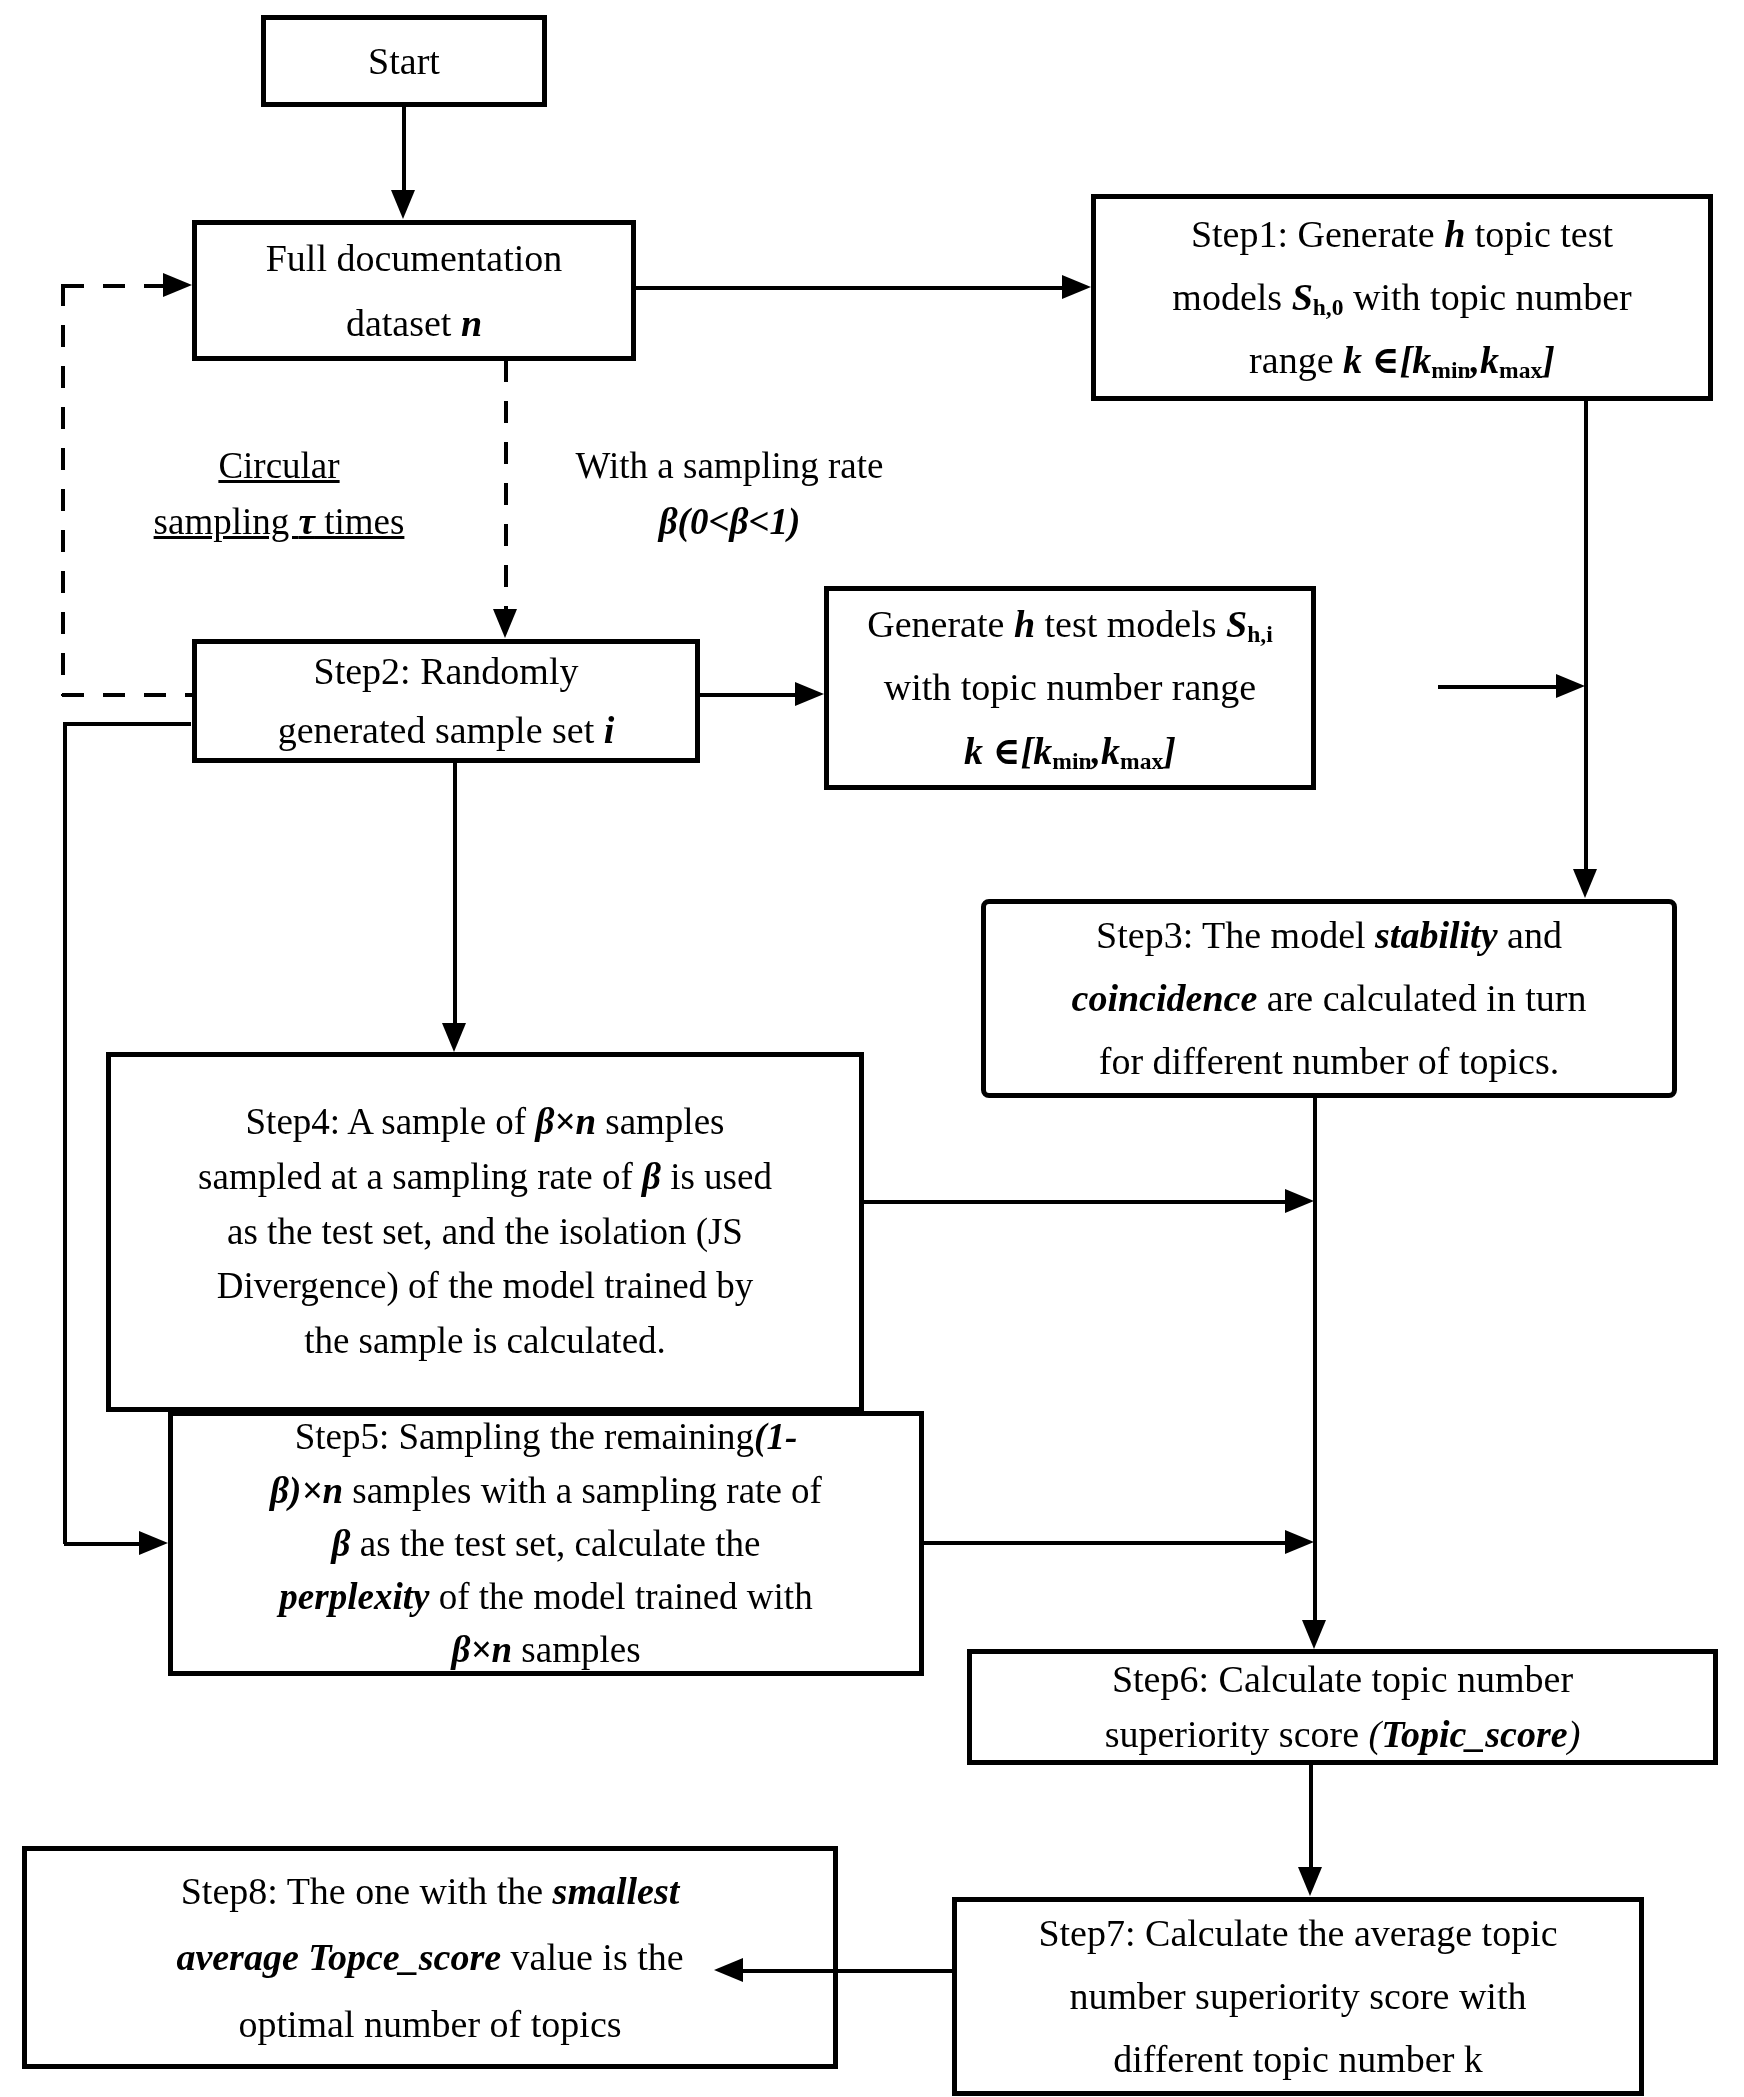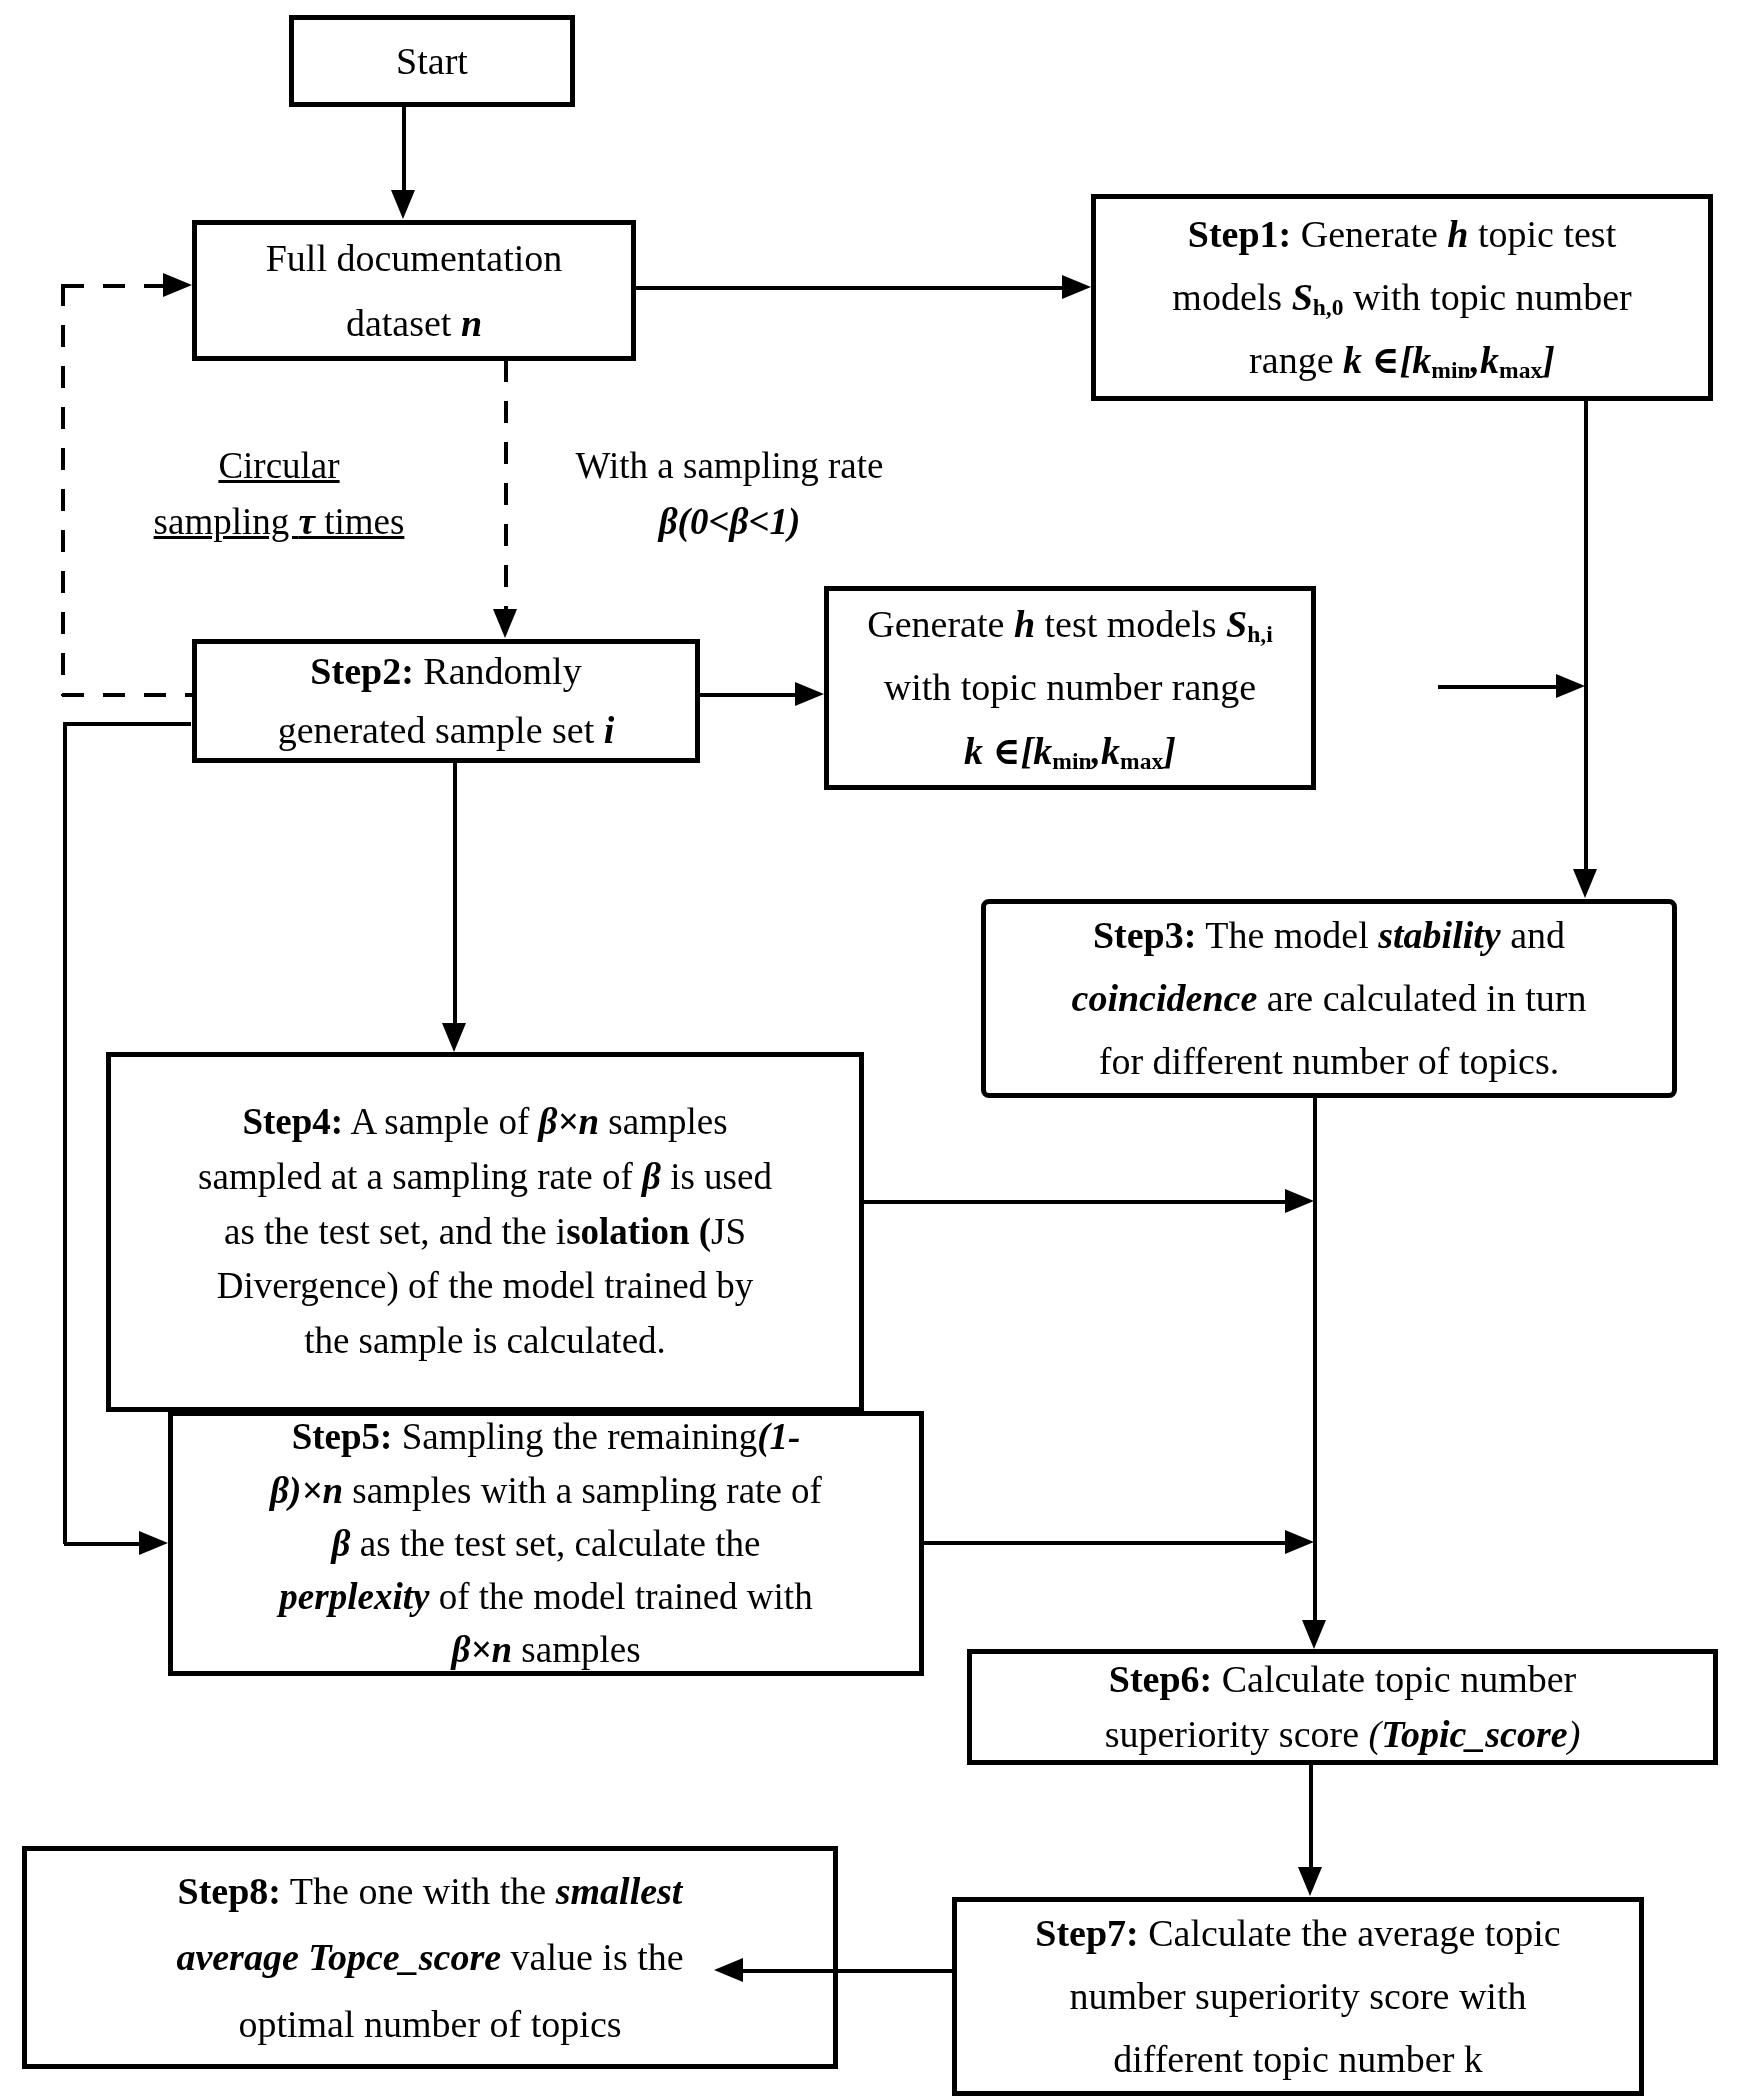--- a/index.html
+++ b/index.html
@@ -10,35 +10,35 @@
   }
   .node{
     position:absolute;border:5.1px solid #000;background:#fff;
     display:flex;align-items:center;justify-content:center;
     text-align:center;box-sizing:border-box;
   }
   .txt{width:100%;}
   .label{
     position:absolute;text-align:center;line-height:1.5;
   }
-  .s-b{font-weight:bold;}
+  .s-b{font-weight:normal;}
   .s-i{font-style:italic;}
   .s-bi{font-weight:bold;font-style:italic;}
   .s-bisub{font-weight:bold;font-size:0.62em;vertical-align:-0.22em;text-align:right;}
   .hline{position:absolute;height:3.7px;background:#000;}
   .vline{position:absolute;width:3.7px;background:#000;}
   .hdash{position:absolute;height:3.7px;background:repeating-linear-gradient(90deg,#000 0 22px,transparent 22px 41px);}
   .vdash{position:absolute;width:3.7px;background:repeating-linear-gradient(180deg,#000 0 22px,transparent 22px 41px);}
   .arr{position:absolute;width:0;height:0;}
   .arr-down{border-left:12.4px solid transparent;border-right:12.4px solid transparent;border-top:29px solid #000;}
   .arr-right{border-top:12.4px solid transparent;border-bottom:12.4px solid transparent;border-left:29px solid #000;}
   .arr-left{border-top:12.4px solid transparent;border-bottom:12.4px solid transparent;border-right:29px solid #000;}
 
   
-  #n-start{left:261px;top:14.6px;width:286px;height:92px;font-size:38px;margin-left:28px;}
+  #n-start{left:261px;top:14.6px;width:286px;height:92px;font-size:38px;}
   #n-fulldoc{left:192px;top:220px;width:444px;height:141px;font-size:38px;line-height:1.69;}
   #n-step1{left:1091px;top:194px;width:622px;height:207px;font-size:38px;line-height:1.66;}
   #n-step2{left:192px;top:639px;width:508px;height:124px;font-size:38px;line-height:1.54;}
   #n-generate{left:824px;top:586px;width:492px;height:204px;font-size:38px;line-height:1.66;}
   #n-step3{left:981px;top:899px;width:696px;height:199px;font-size:38px;line-height:1.65;border-radius:8px;}
   #n-step4{left:106px;top:1052px;width:758px;height:360px;font-size:37px;line-height:1.48;}
   #n-step5{left:168px;top:1411px;width:756px;height:265px;font-size:37px;line-height:1.44;}
   #n-step6{left:967px;top:1649px;width:751px;height:116px;font-size:38px;line-height:1.44;}
   #n-step7{left:952px;top:1897px;width:692px;height:199px;font-size:38px;line-height:1.65;}
   #n-step8{left:22px;top:1846px;width:816px;height:223px;font-size:38px;line-height:1.75;}

